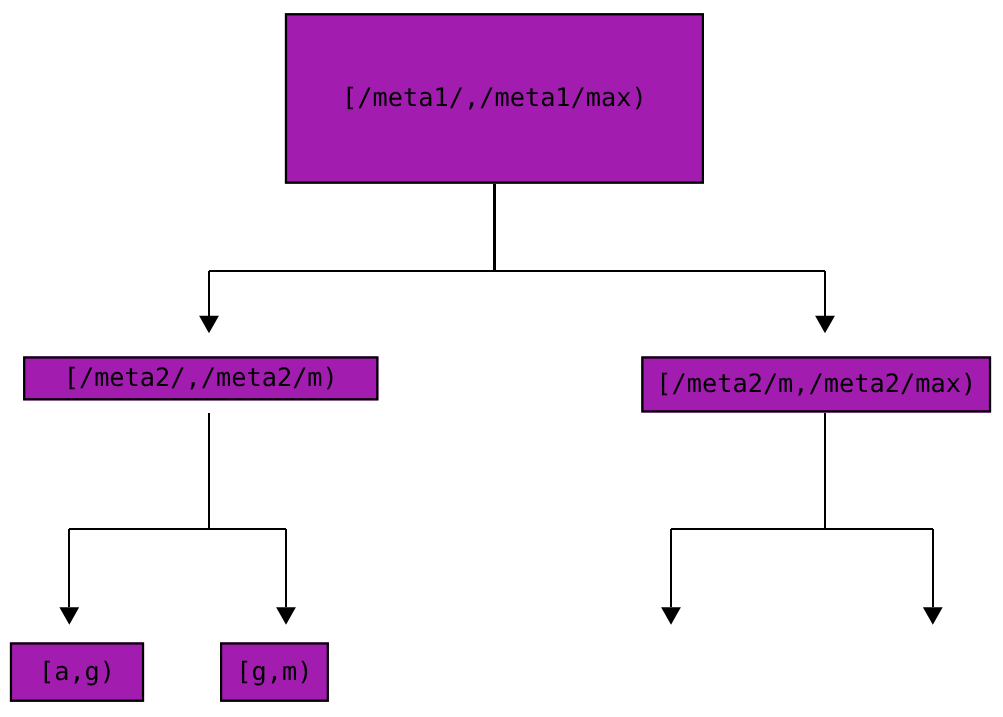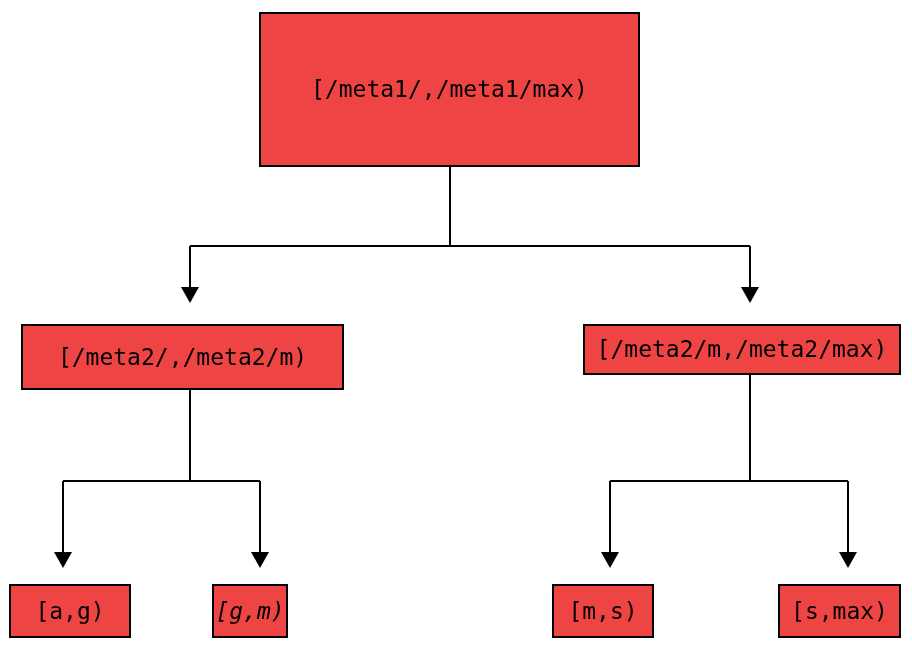--- a/index.html
+++ b/index.html
@@ -24,21 +24,21 @@
     position: absolute;
     top: 0;
     left: 0;
     width: 912px;
     height: 652px;
     display: block;
   }
   .node-box {
     position: absolute;
     box-sizing: border-box;
-    background: #ef4444;
+    background: #a21caf;
     border: 2px solid #000000;
     display: flex;
     align-items: center;
     justify-content: center;
     z-index: 2;
   }
   .node-label {
     font-family: "DejaVu Sans Mono", "Liberation Mono", monospace;
     font-size: 23px;
     line-height: 1;
@@ -95,37 +95,31 @@
 
       <path class="edge-line" d="M 848 481 L 848 552"></path>
       <polygon class="arrow-head" points="839,552 857,552 848,568"></polygon>
     </g>
   </svg>
 
   <div class="node-box" style="left:259px; top:12px; width:381px; height:155px;">
     <span class="node-label">[/meta1/,/meta1/max)</span>
   </div>
 
-  <div class="node-box" style="left:21px; top:324px; width:323px; height:66px;">
+  <div class="node-box" style="left:21px; top:324px; width:323px; height:40px;">
     <span class="node-label">[/meta2/,/meta2/m)</span>
   </div>
 
   <div class="node-box" style="left:583px; top:324px; width:318px; height:51px;text-align:right;">
     <span class="node-label">[/meta2/m,/meta2/max)</span>
   </div>
 
   <div class="node-box" style="left:9px; top:584px; width:122px; height:54px;">
     <span class="node-label">[a,g)</span>
   </div>
 
-  <div class="node-box" style="left:212px; top:584px; width:76px; height:54px;font-style:italic;">
+  <div class="node-box" style="left:200px; top:584px; width:99px; height:54px;">
     <span class="node-label">[g,m)</span>
   </div>
 
-  <div class="node-box" style="left:552px; top:584px; width:102px; height:54px;">
-    <span class="node-label">[m,s)</span>
-  </div>
 
-  <div class="node-box" style="left:778px; top:584px; width:123px; height:54px;">
-    <span class="node-label">[s,max)</span>
-  </div>
 
 </div>
 
 </body></html>

